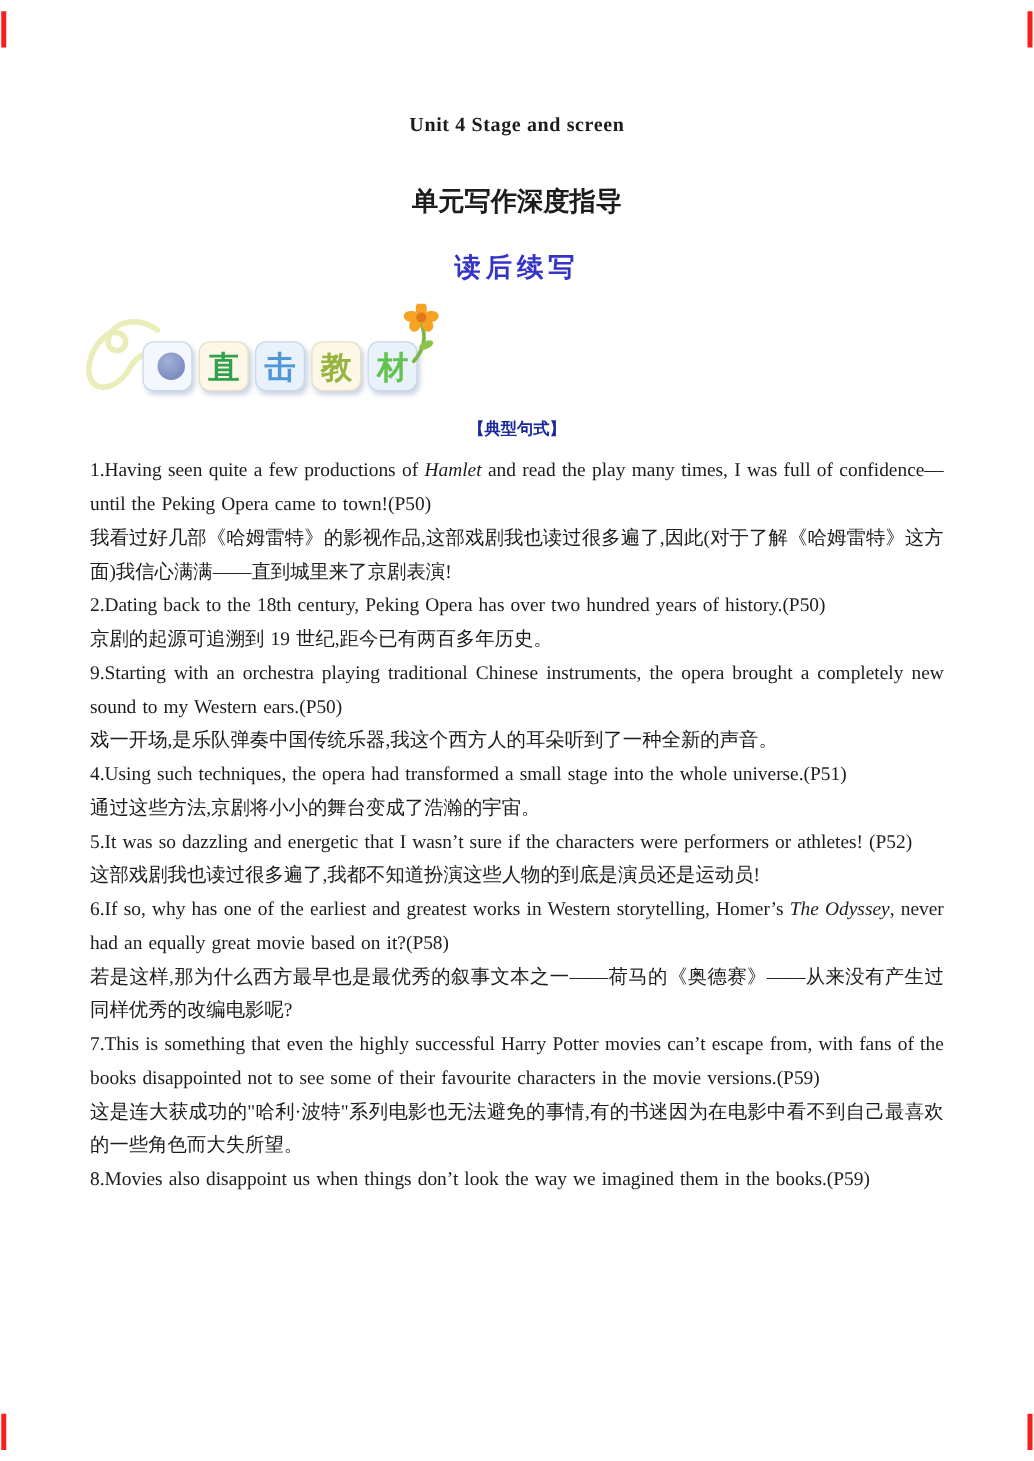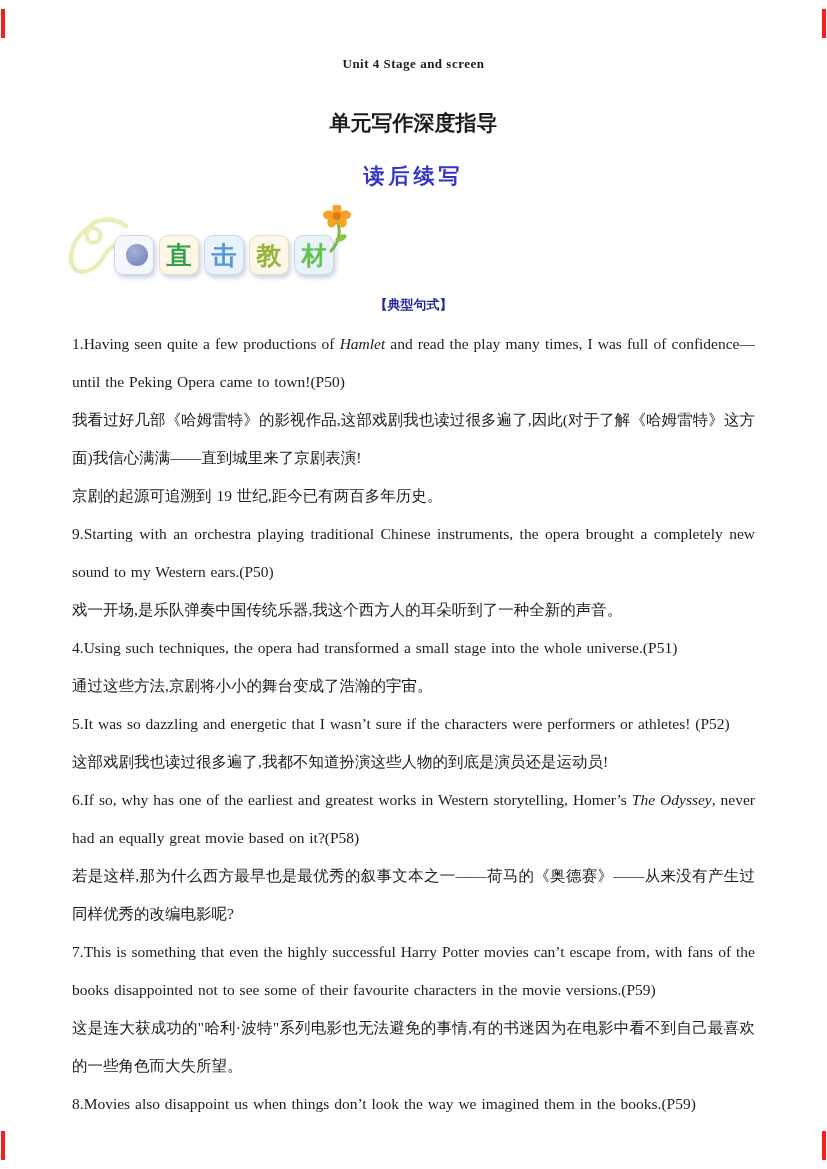--- a/index.html
+++ b/index.html
@@ -13,23 +13,23 @@
     color:#1c1c1c;
   }
   
   .crop { position:absolute; width:4px; height:29px; background:#f81e1e; }
   .crop.tl { left:1px;  top:9px; }
   .crop.tr { right:1px; top:9px; }
   .crop.bl { left:1px;  bottom:9px; }
   .crop.br { right:1px; bottom:9px; }
 
   .title-en {
-    padding-top:56px;
+    padding-top:92px;
     text-align:center;
-    font-size:13px; font-weight:bold;
+    font-size:16px; font-weight:bold;
     letter-spacing:0.5px;
   }
   .title-zh {
     margin-top:37px;
     text-align:center;
     font-size:21px; font-weight:bold;
   }
   .subtitle {
     margin-top:25px;
     text-align:center;
@@ -59,21 +59,21 @@
 
   .section-heading {
     margin-top:6px;
     text-align:center;
     font-size:13px; font-weight:bold;
   }
 
   .content { margin:11px 72px 0 72px; }
   .content p {
     font-size:15.5px;
-    line-height:38px;
+    line-height:27px;
     text-align:justify;
     word-spacing:1px;
   }
 </style>
 </head>
 <body>
 
 <div class="page">
 
   <div class="crop tl"></div>
@@ -112,20 +112,21 @@
         <circle cx="21" cy="11" r="4" fill="#e07818"></circle>
       </svg>
     </span>
   </div>
 
   <div class="section-heading" id="section-heading" style="color: rgb(27, 42, 155);">【典型句式】</div>
 
   <div class="content" id="content">
       <p><span>1.Having seen quite a few productions of </span><i>Hamlet</i><span> and read the play many times, I was full of confidence—until the Peking Opera came to town!(P50)</span></p>
       <p>我看过好几部《哈姆雷特》的影视作品,这部戏剧我也读过很多遍了,因此(对于了解《哈姆雷特》这方面)我信心满满——直到城里来了京剧表演!</p>
+      <p><span>2.Dating back to the 18th century, Peking Opera has over two hundred years of history.(P50)</span></p>
       <p>京剧的起源可追溯到 19 世纪,距今已有两百多年历史。</p>
       <p><span>9.Starting with an orchestra playing traditional Chinese instruments, the opera brought a completely new sound to my Western ears.(P50)</span></p>
       <p>戏一开场,是乐队弹奏中国传统乐器,我这个西方人的耳朵听到了一种全新的声音。</p>
       <p><span>4.Using such techniques, the opera had transformed a small stage into the whole universe.(P51)</span></p>
       <p>通过这些方法,京剧将小小的舞台变成了浩瀚的宇宙。</p>
       <p><span>5.It was so dazzling and energetic that I wasn’t sure if the characters were performers or athletes! (P52)</span></p>
       <p>这部戏剧我也读过很多遍了,我都不知道扮演这些人物的到底是演员还是运动员!</p>
       <p><span>6.If so, why has one of the earliest and greatest works in Western storytelling,  Homer’s </span><i>The Odyssey</i><span>, never had an equally great movie based on it?(P58)</span></p>
       <p>若是这样,那为什么西方最早也是最优秀的叙事文本之一——荷马的《奥德赛》——从来没有产生过同样优秀的改编电影呢?</p>
       <p><span>7.This is something that even the highly  successful Harry Potter movies can’t escape from, with fans of the books disappointed not to see some of their favourite characters in the movie versions.(P59)</span></p>

